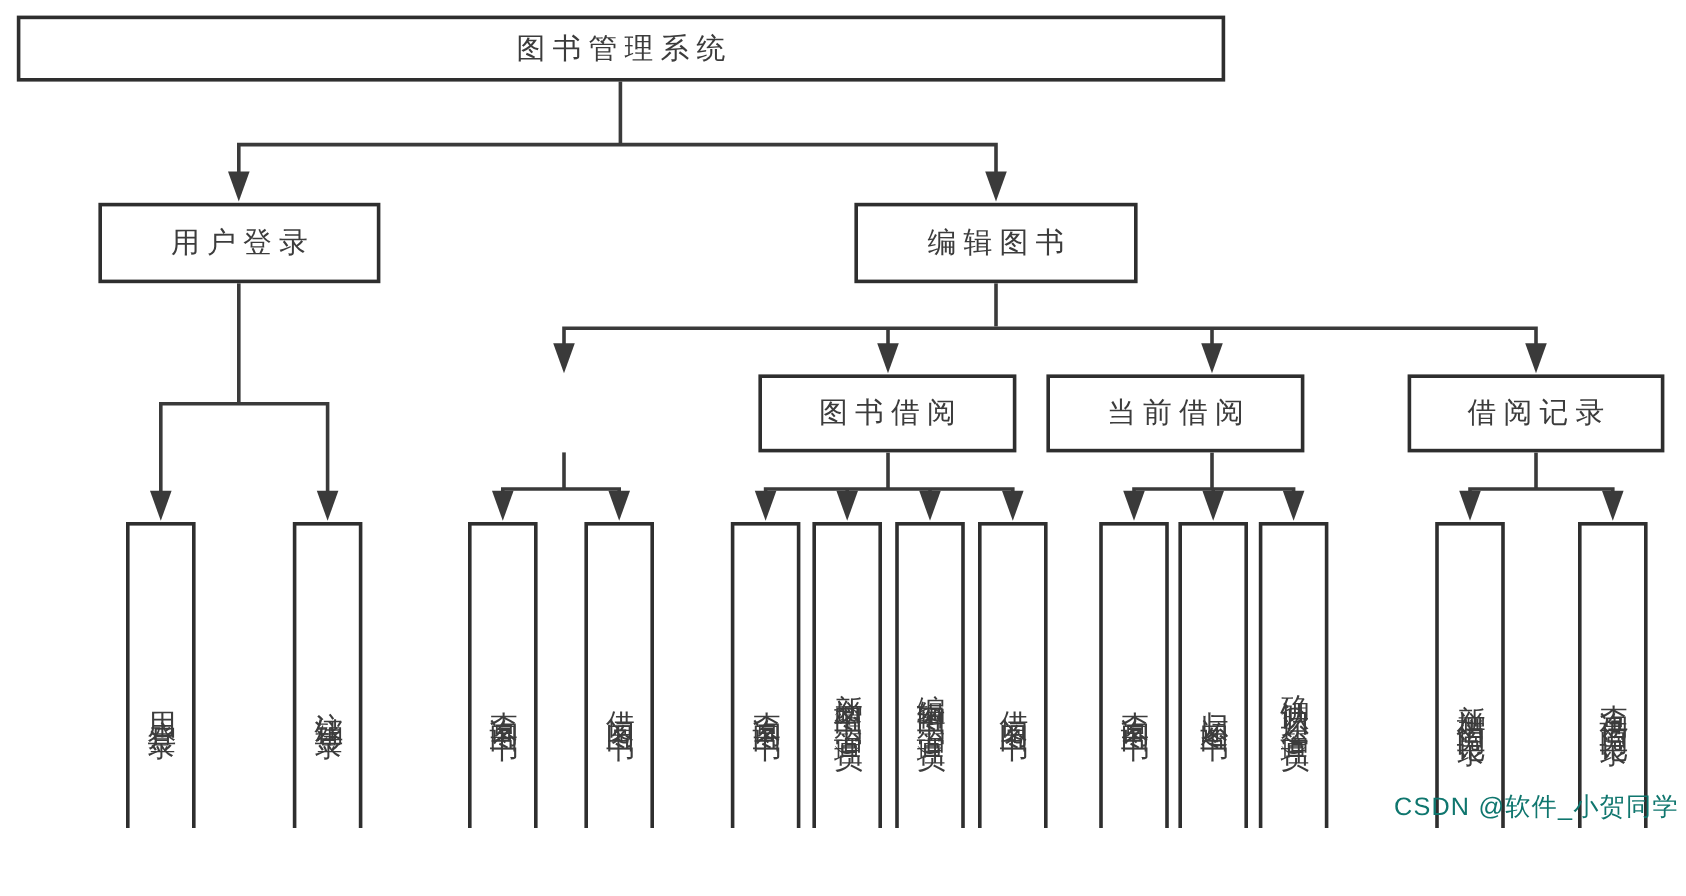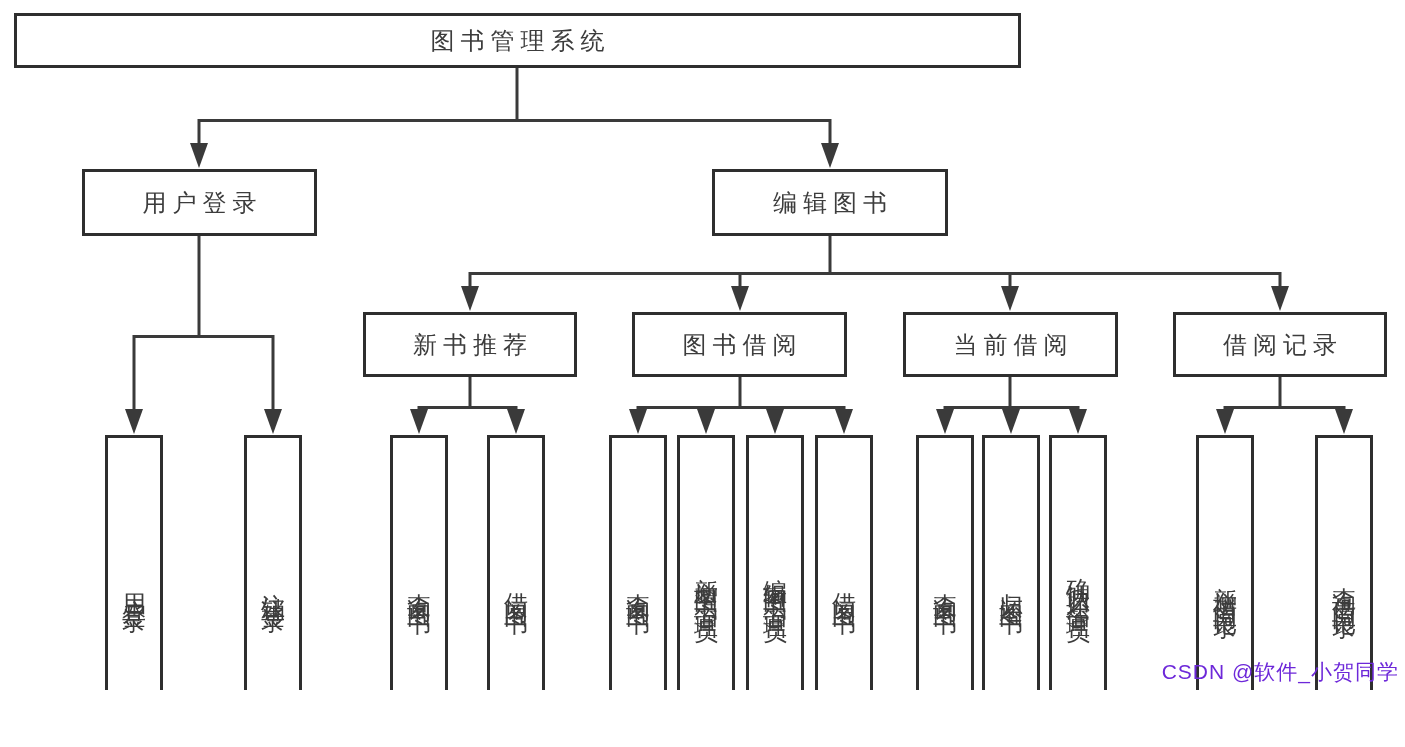--- a/index.html
+++ b/index.html
@@ -45,21 +45,21 @@
     font-size: 24px;
     letter-spacing: 6px;
     line-height: 1;
     white-space: nowrap;
   }
   .watermark {
     position: absolute;
     right: 6px;
     bottom: 4px;
     font-size: 21px;
-    color: #6d28d9;
+    color: #0f766e;
     letter-spacing: 1px;
     white-space: nowrap;
   }
 </style>
 </head>
 <body>
 
 <div class="canvas">
 
   <svg class="connectors" viewBox="0 0 1405 747" xmlns="http://www.w3.org/2000/svg">
@@ -121,27 +121,24 @@
     <span>图书管理系统</span>
   </div>
 
   <div class="node h" style="left:82px; top:169px; width:235px; height:67px;">
     <span>用户登录</span>
   </div>
   <div class="node h" style="left:712px; top:169px; width:236px; height:67px;">
     <span>编辑图书</span>
   </div>
 
-  <div class="node h" style="left:363px; top:312px; width:214px; height:65px;">
-    <span>新书推荐</span>
-  </div>
   <div class="node h" style="left:632px; top:312px; width:215px; height:65px;font-family:Liberation Serif, serif;">
     <span>图书借阅</span>
   </div>
-  <div class="node h" style="left:903px; top:312px; width:215px; height:65px;justify-content:center;">
+  <div class="node h" style="left:872px; top:312px; width:215px; height:65px;justify-content:center;">
     <span>当前借阅</span>
   </div>
   <div class="node h" style="left:1173px; top:312px; width:214px; height:65px;text-align:center;">
     <span>借阅记录</span>
   </div>
 
   <div class="node v" style="left:105px; top:435px; width:58px; height:302px;">
     <span>用户登录</span>
   </div>
   <div class="node v" style="left:244px; top:435px; width:58px; height:302px;">

